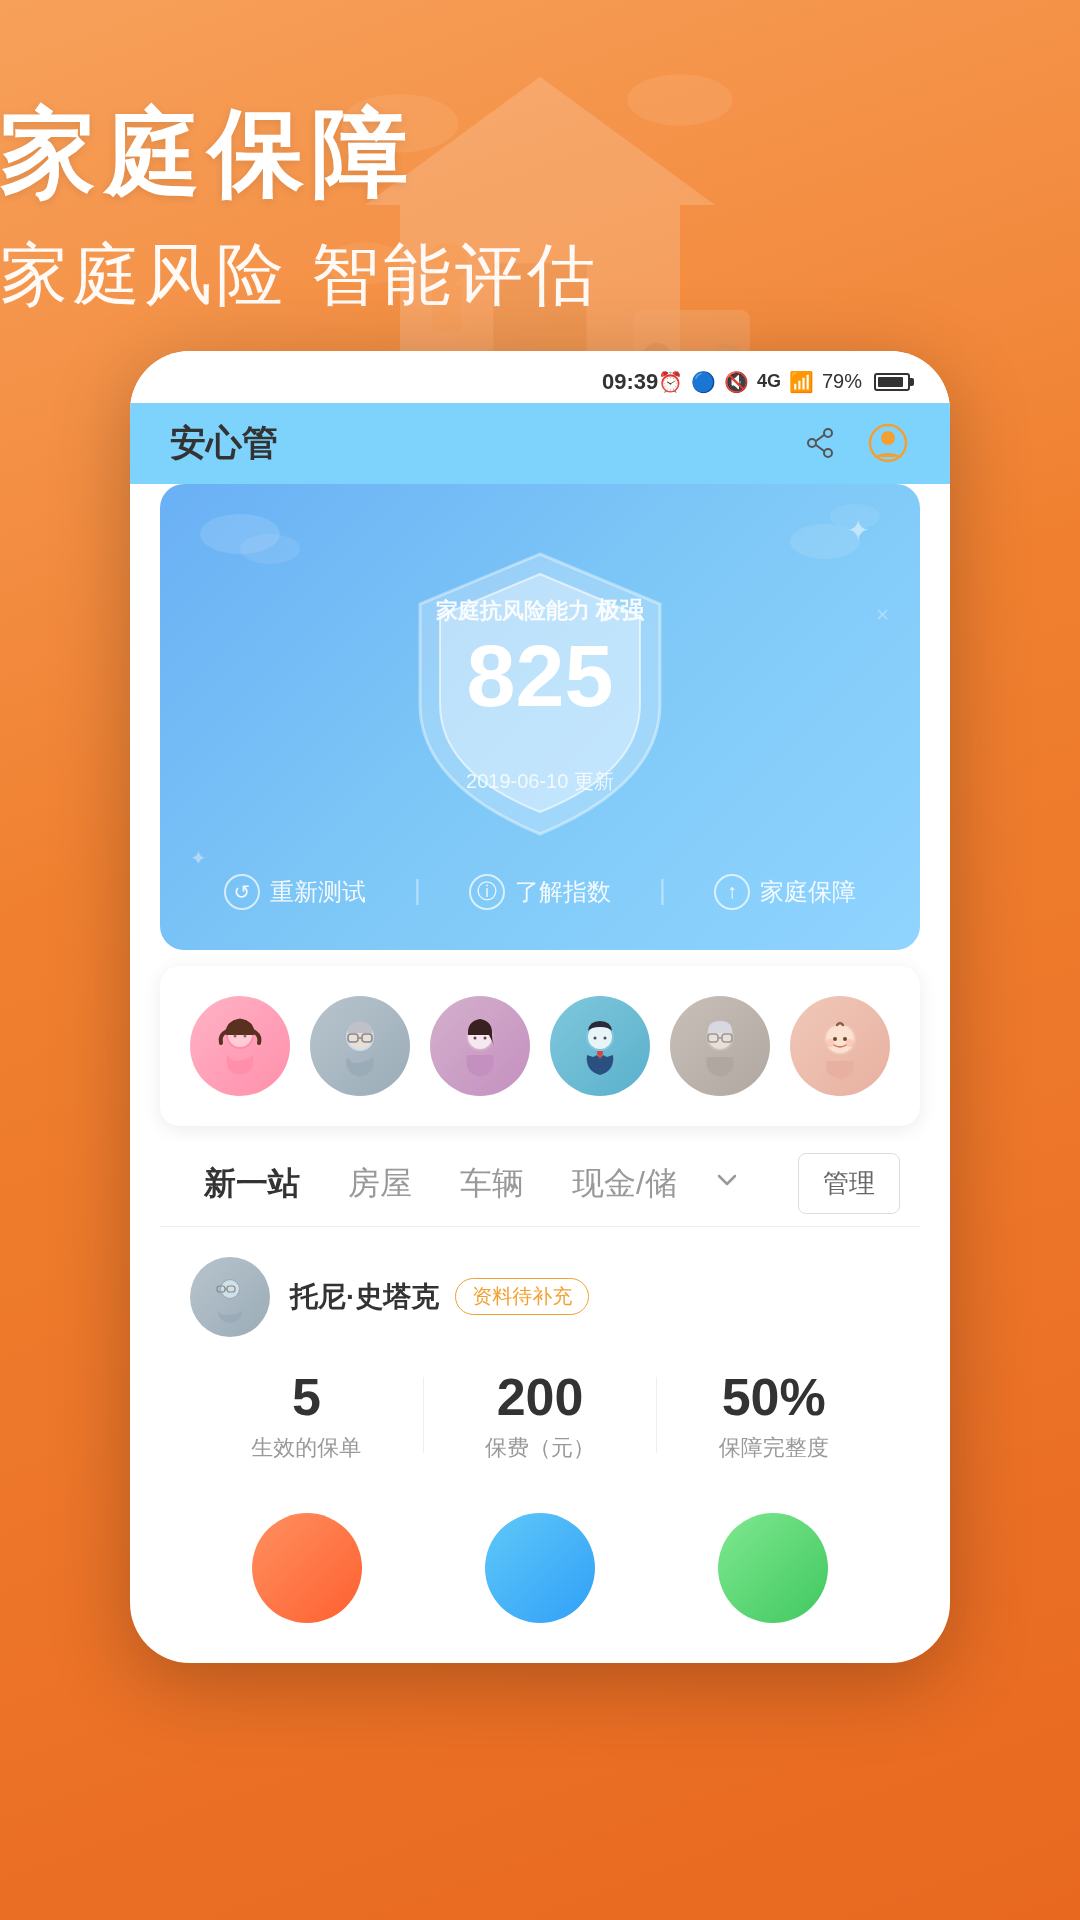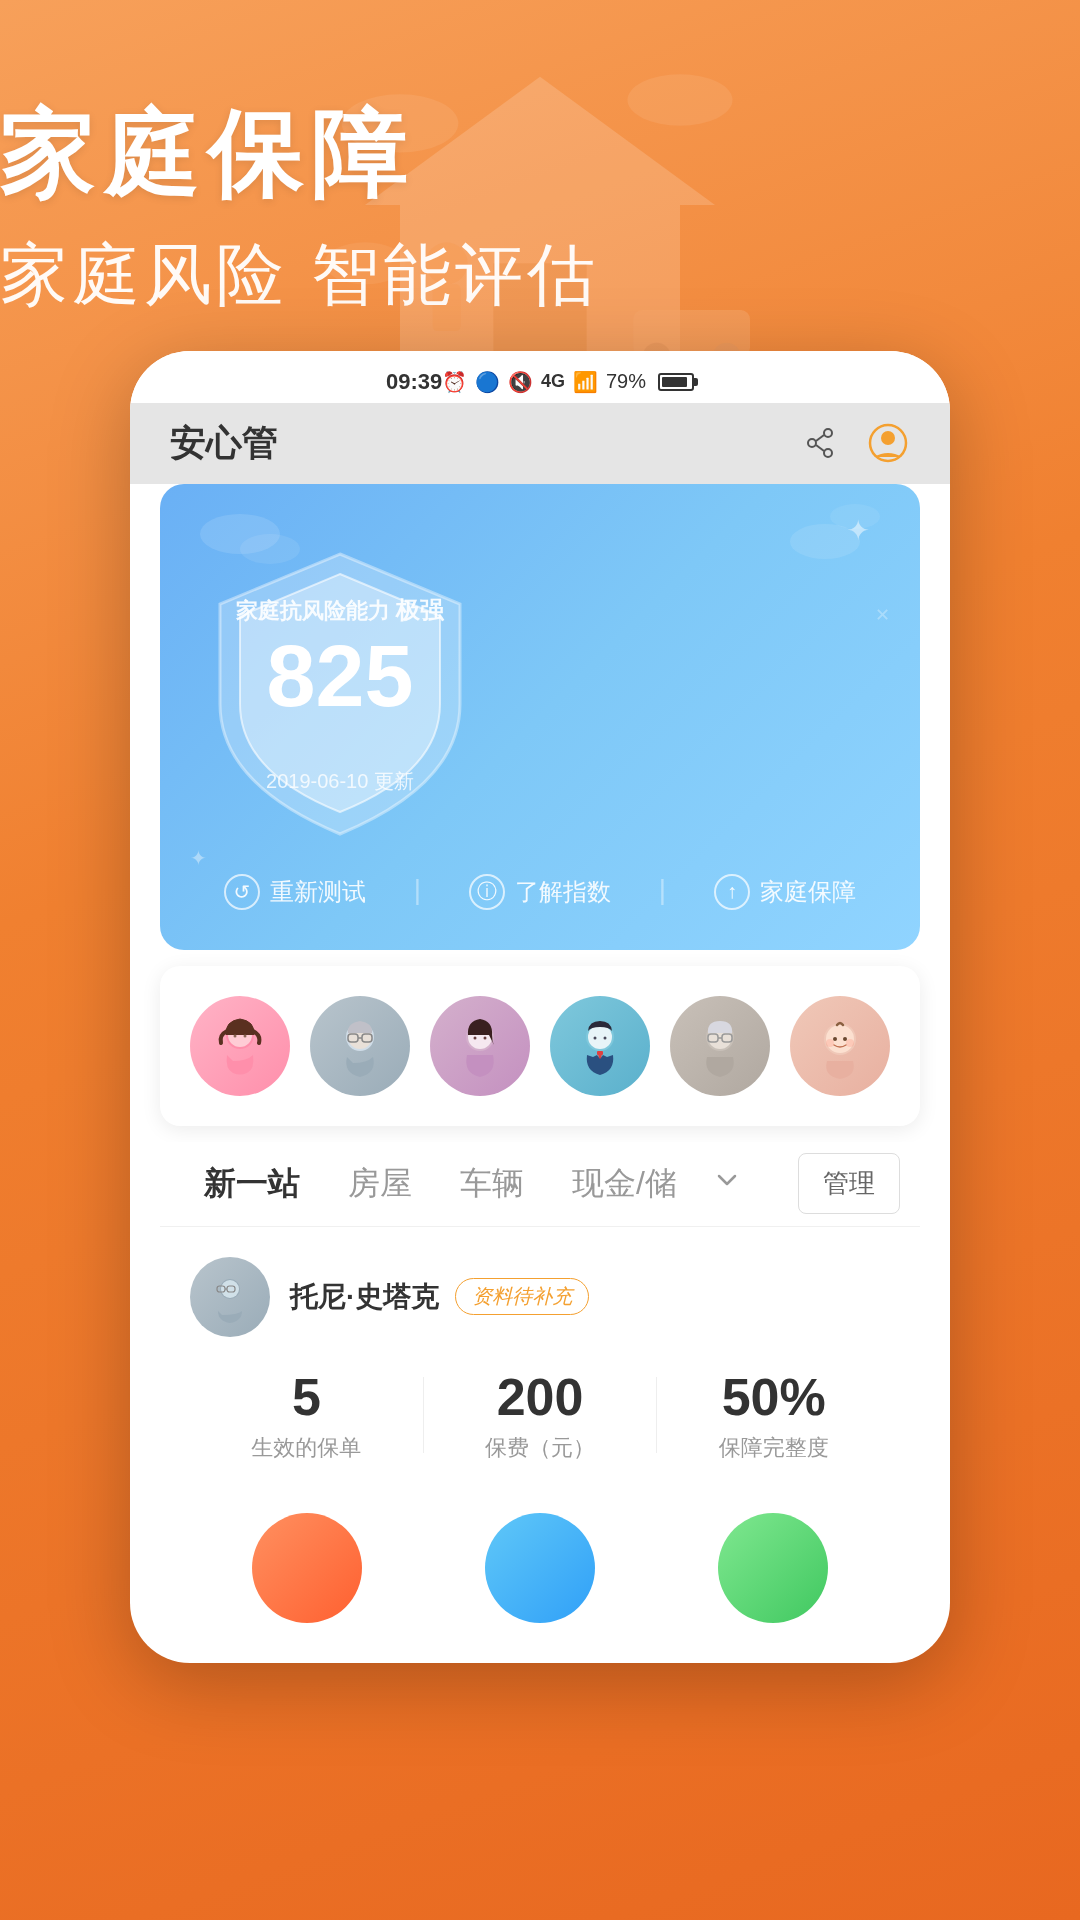--- a/index.html
+++ b/index.html
@@ -67,21 +67,21 @@
       box-shadow: 0 20px 80px rgba(0,0,0,0.25);
       overflow: hidden;
       padding-bottom: 20px;
     }
 
     
     .status-bar {
       background: #fff;
       padding: 18px 40px 8px;
       display: flex;
-      justify-content: center;
+      justify-content: flex-end;
       align-items: center;
       font-size: 22px;
       color: #333;
     }
     .status-left { font-weight: 600; }
     .status-right { display: flex; align-items: center; gap: 8px; font-size: 20px; }
     .battery-icon {
       display: inline-block;
       width: 36px;
       height: 18px;
@@ -106,21 +106,21 @@
       left: 2px;
       top: 2px;
       bottom: 2px;
       width: 79%;
       background: #333;
       border-radius: 1px;
     }
 
     
     .app-header {
-      background: #e5e5e5;
+      background: #7dd3fc;
       padding: 16px 40px;
       display: flex;
       justify-content: space-between;
       align-items: center;
     }
     .app-title {
       font-size: 36px;
       font-weight: 700;
       color: #333;
     }
@@ -146,21 +146,21 @@
       border-radius: 24px;
       padding: 50px 40px 40px;
       position: relative;
       min-height: 360px;
       overflow: hidden;
     }
 
     
     .shield-container {
       display: flex;
-      justify-content: flex-start;
+      justify-content: center;
       align-items: center;
       position: relative;
       z-index: 2;
       margin-top: 10px;
     }
     .shield {
       position: relative;
       width: 280px;
       height: 300px;
     }
@@ -330,21 +330,20 @@
       color: #333;
     }
     .profile-badge {
       display: inline-block;
       margin-left: 16px;
       padding: 4px 16px;
       border: 1px solid #f4a030;
       border-radius: 20px;
       font-size: 20px;
       color: #f4a030;
-      font-style: italic;
     }
     .profile-stats {
       display: flex;
       margin-top: 30px;
       gap: 0;
     }
     .stat-item {
       flex: 1;
       text-align: center;
     }

